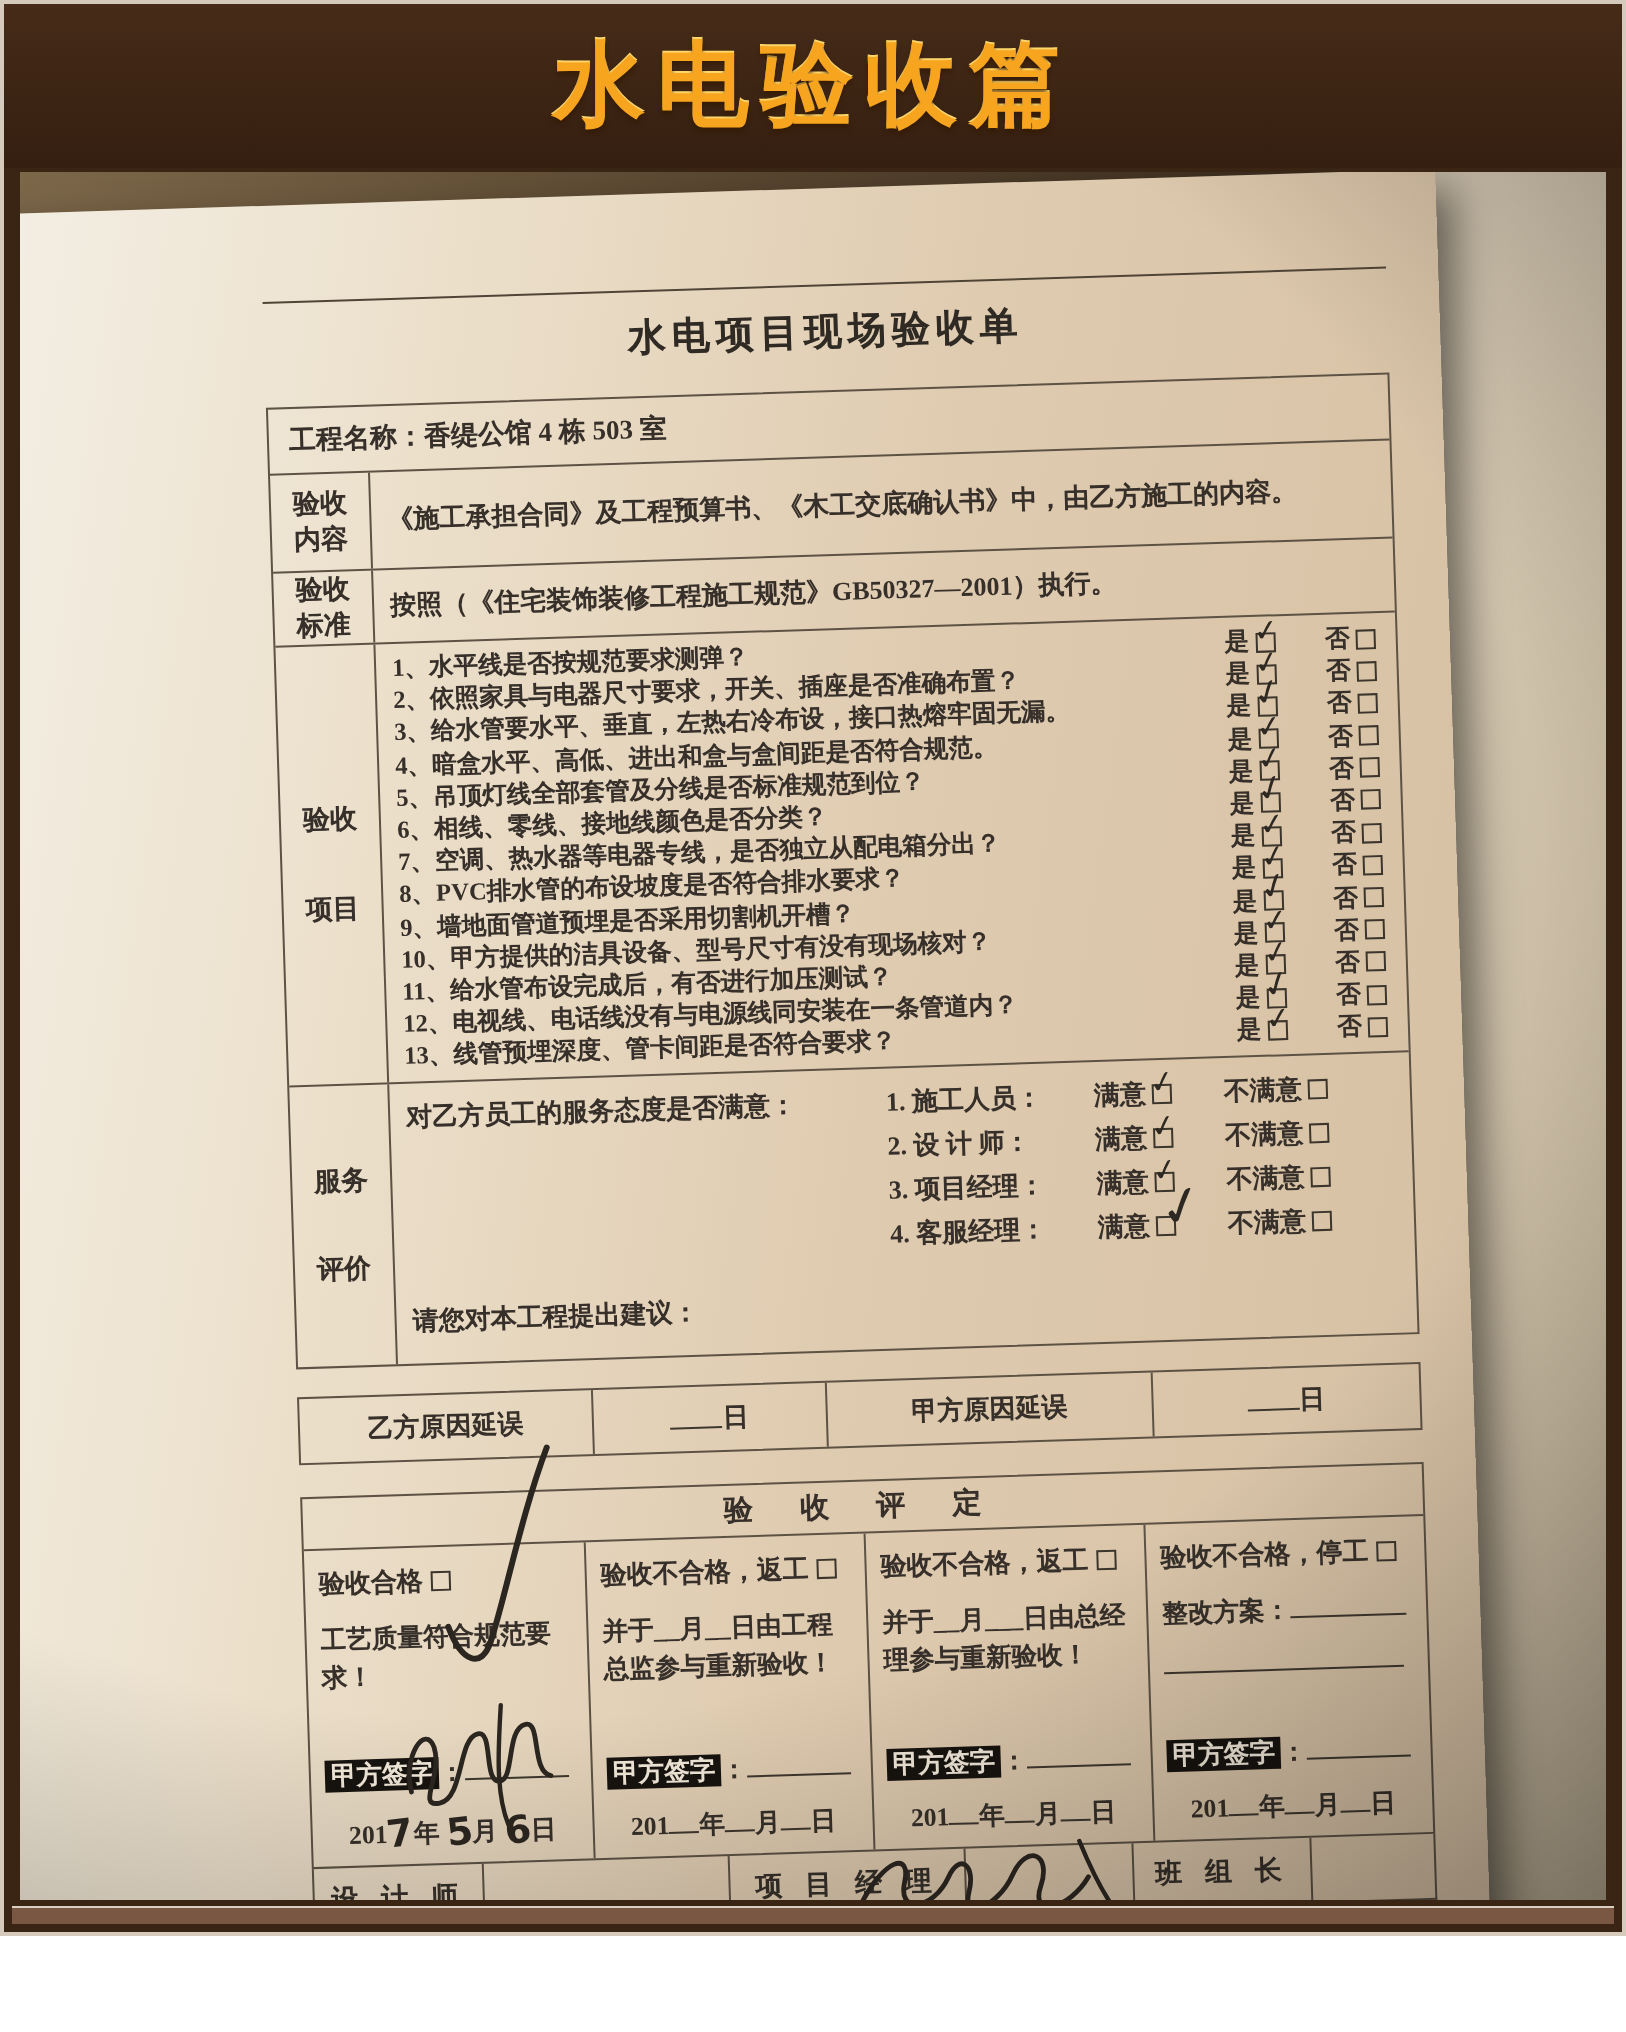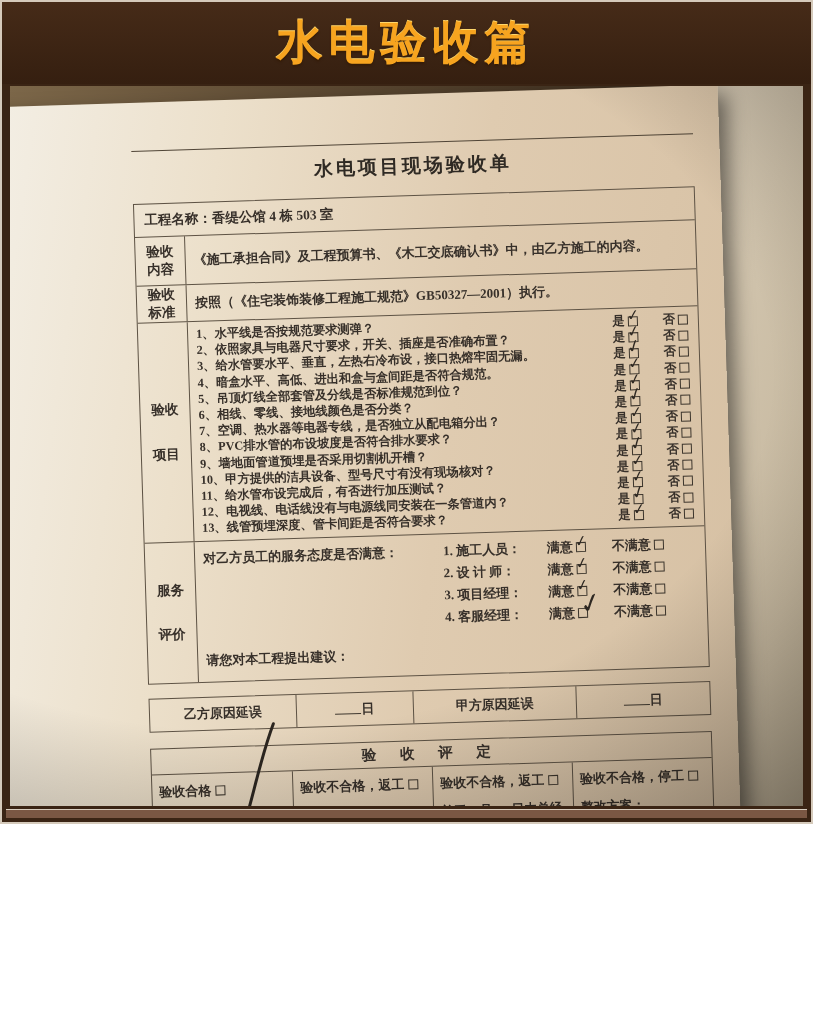--- a/index.html
+++ b/index.html
@@ -1,18 +1,18 @@
 <!DOCTYPE html>
 <html><head>
 <meta charset="utf-8">
 <style>
   * { margin:0; padding:0; box-sizing:border-box; }
   body { width:813px; height:1016px; font-family:"Liberation Serif","DejaVu Serif",serif; }
 
-  .outer { position:relative; width:813px; height:824px;
+  .outer { position:relative; width:813px; height:968px;
            background:#3a2414; border:2px solid #d5cabb; overflow:hidden; }
 
   
   .banner { height:82px; display:flex; align-items:center; justify-content:center;
             background:linear-gradient(#462b18,#351f10); }
   .banner-title { font-family:"Liberation Sans","DejaVu Sans",sans-serif;
             font-size:46px; font-weight:900; letter-spacing:6px; color:#f7a41f;
             text-shadow:0 2px 2px rgba(50,25,0,.65), 0 -1px 0 #ffd76a; }
 
   

